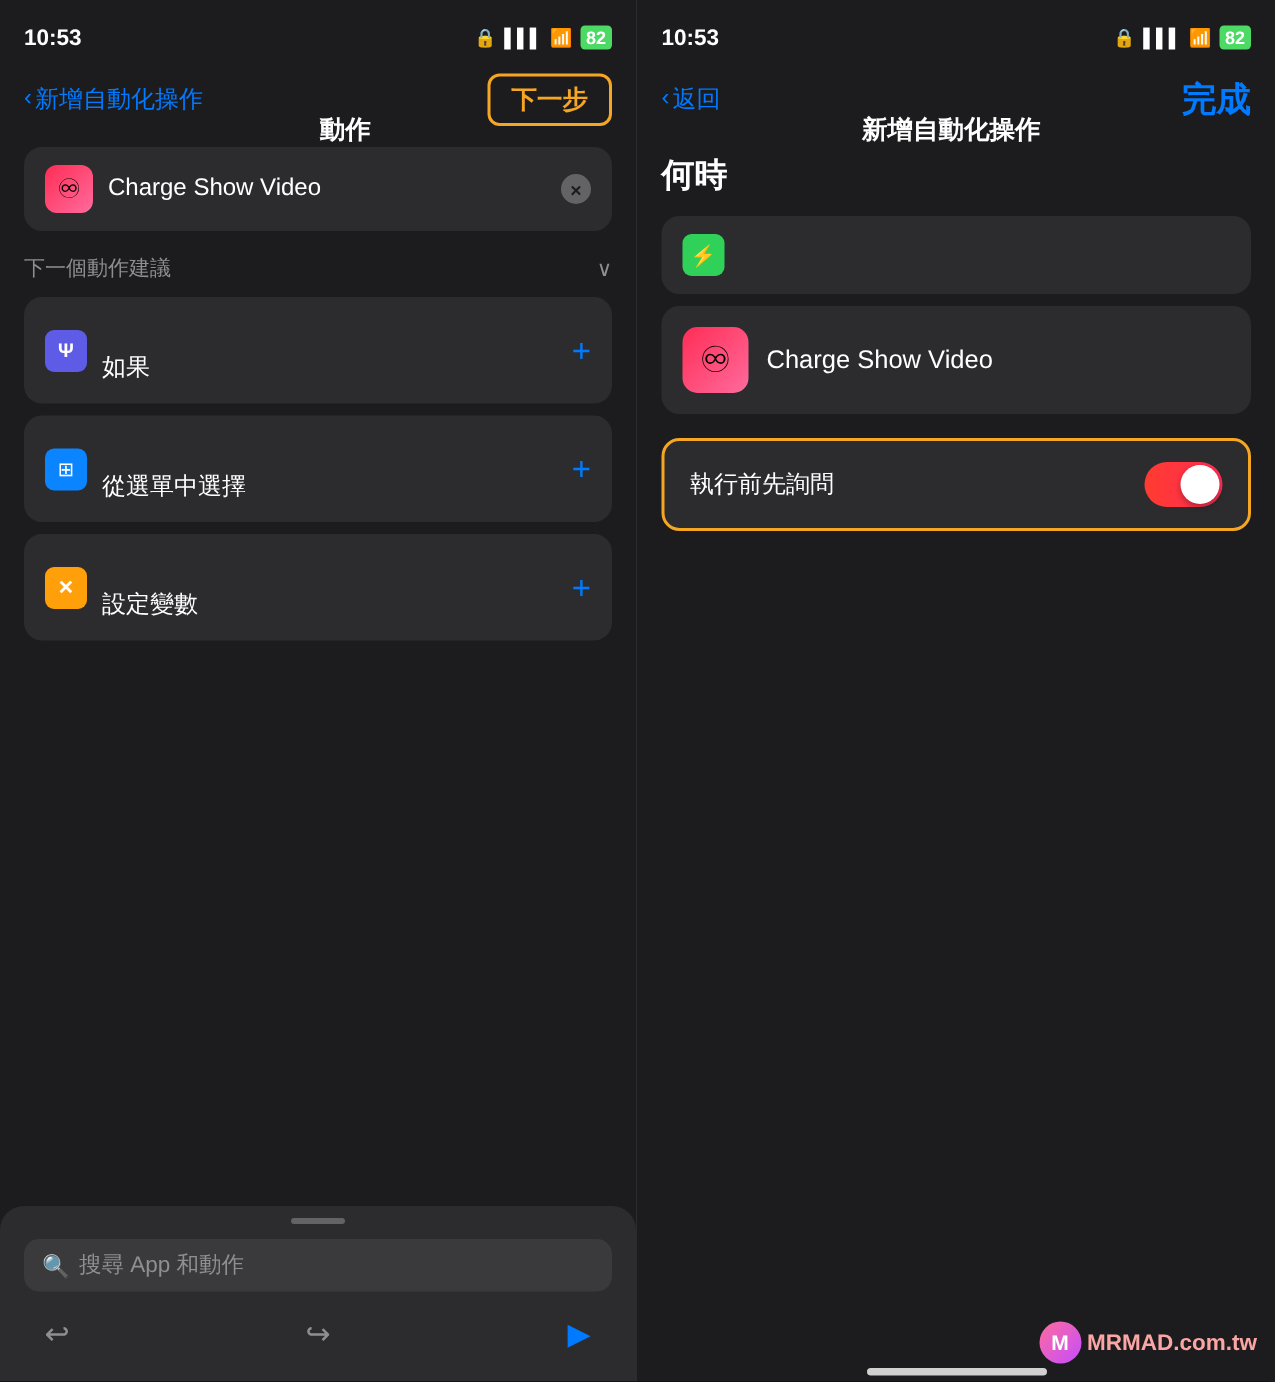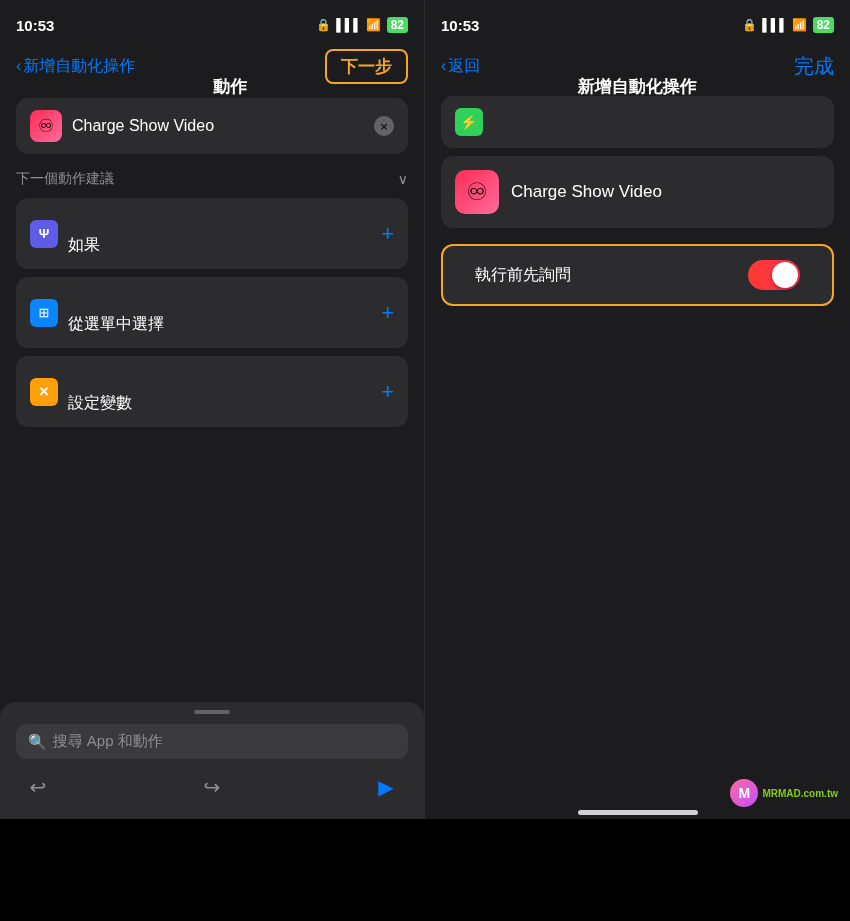--- a/index.html
+++ b/index.html
@@ -6,21 +6,21 @@
     body {
       width: 850px;
       height: 921px;
       background: #000;
       font-family: -apple-system, 'PingFang TC', 'Helvetica Neue', sans-serif;
       display: flex;
       overflow: hidden;
     }
     .panel {
       width: 425px;
-      height: 819px;
+      height: 921px;
       background: #1c1c1e;
       display: flex;
       flex-direction: column;
       position: relative;
       overflow: hidden;
     }
     .panel-left { border-right: 1px solid #2c2c2e; }
 
     
     .status-bar {
@@ -79,22 +79,22 @@
       border: 2px solid #f5a623;
       border-radius: 8px;
       color: #f5a623;
       font-size: 17px;
       font-weight: 600;
       padding: 4px 14px;
       cursor: pointer;
     }
     .nav-done-btn {
       color: #007aff;
-      font-size: 20px;
-      font-weight: 400;
+      font-size: 23px;
+      font-weight: 700;
       background: none;
       border: none;
       cursor: pointer;
     }
 
     
     .action-item {
       background: #2c2c2e;
       border-radius: 12px;
       margin: 6px 16px;
@@ -294,21 +294,21 @@
       color: #fff;
       font-size: 17px;
       font-weight: 500;
     }
 
     
     .toggle-row {
       background: #2c2c2e;
       border-radius: 12px;
       margin: 12px 16px;
-      padding: 14px 32px;
+      padding: 14px 17px;
       display: flex;
       align-items: center;
       justify-content: space-between;
       border: 2px solid #f5a623;
     }
     .toggle-label {
       color: #fff;
       font-size: 16px;
     }
     .toggle-switch {
@@ -346,22 +346,22 @@
       border-radius: 50%;
       background: linear-gradient(135deg, #ff6b9d, #c44dff);
       display: flex;
       align-items: center;
       justify-content: center;
       font-size: 14px;
       color: #fff;
       font-weight: 700;
     }
     .watermark-text {
-      color: #84cc16;
-      font-size: 10px;
+      color: #fca5a5;
+      font-size: 15px;
       font-weight: 600;
     }
 
     
     .home-indicator {
       position: absolute;
       bottom: 4px;
       left: 50%;
       transform: translateX(-50%);
       width: 120px;
@@ -468,20 +468,21 @@
 
   <div class="nav-bar">
     <div class="nav-back">
       <span>‹</span>
       <span>返回</span>
     </div>
     <span class="nav-title">新增自動化操作</span>
     <button class="nav-done-btn">完成</button>
   </div>
 
+  <div class="section-heading">何時</div>
   <div class="condition-item">
     <div class="condition-icon">
       <span>⚡</span>
     </div>
   </div>
 
   <div class="execute-item">
     <div class="execute-app-icon">♾</div>
     <span class="execute-text">Charge Show Video</span>
   </div>

